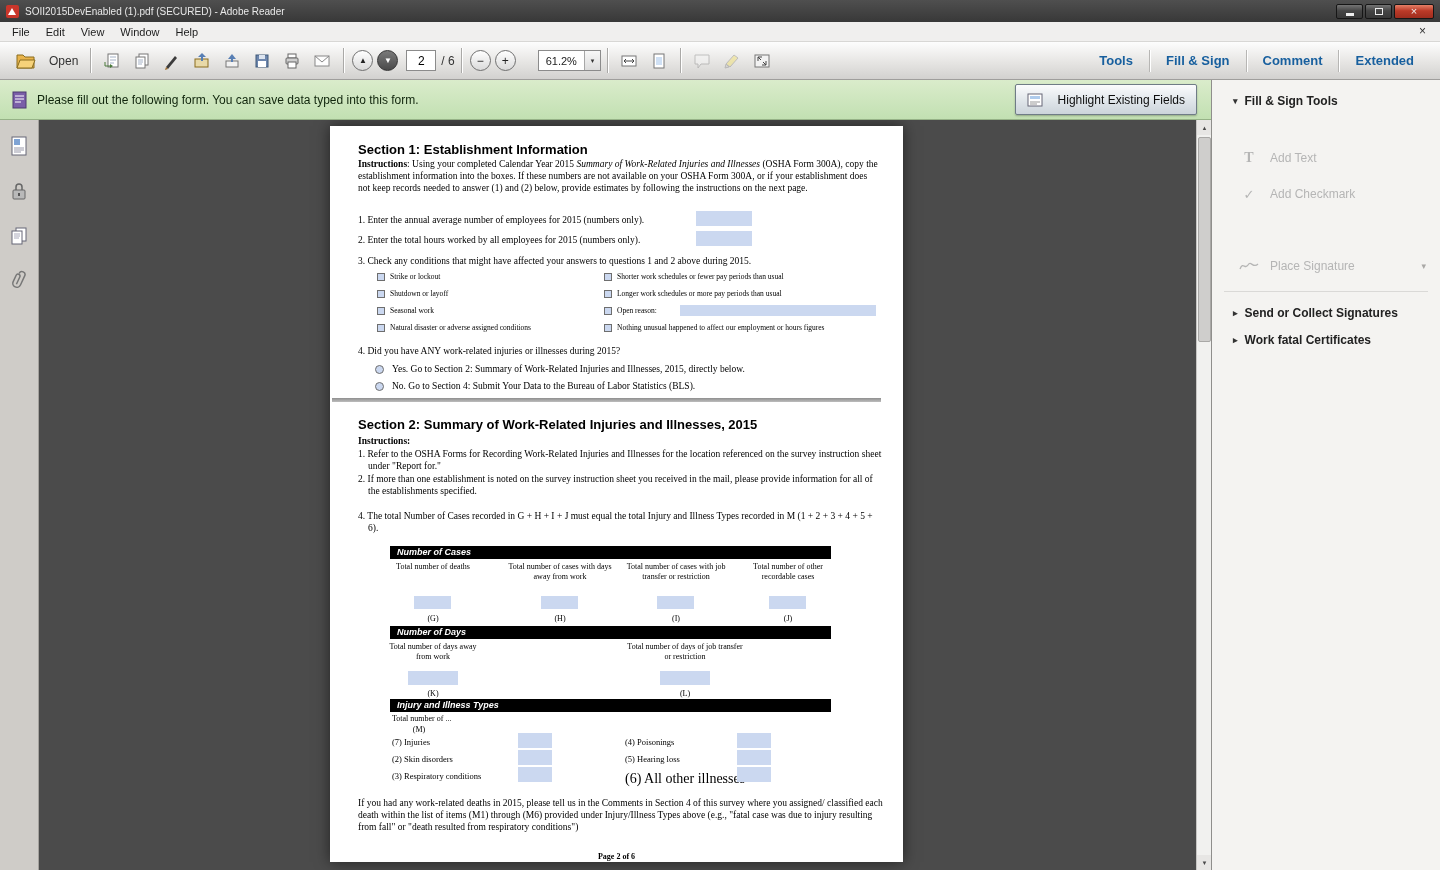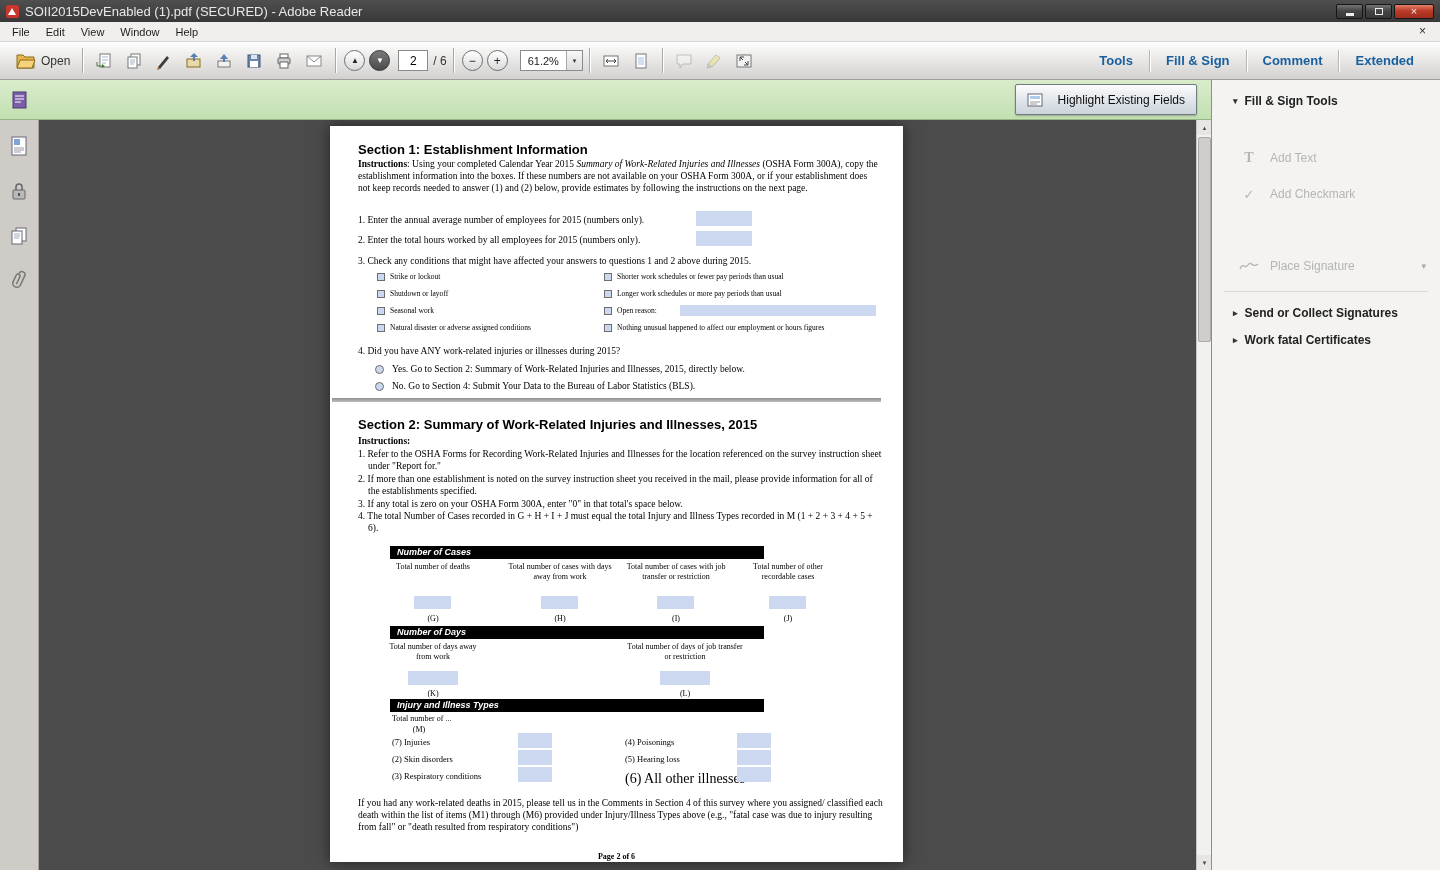--- a/index.html
+++ b/index.html
@@ -2,43 +2,43 @@
 <html><head>
 <meta charset="utf-8">
 <style>
   *{margin:0;padding:0;box-sizing:border-box}
   html,body{width:1440px;height:870px}
   body{font-family:"Liberation Sans",sans-serif;background:#4b4b4b;overflow:hidden;position:relative}
   svg{display:block}
 
   
   #titlebar{position:absolute;left:0;top:0;width:1440px;height:22px;background:linear-gradient(#4f4f4f,#383838);display:flex;align-items:center;gap:6px;padding:0 6px;z-index:6}
-  #window-title{color:#e8e8e8;font-size:13px;white-space:nowrap}
+  #window-title{color:#e8e8e8;font-size:10px;white-space:nowrap}
   #app-icon{width:13px;height:13px;background:#c9362b;border-radius:2px;position:relative;flex:0 0 auto}
   #app-icon:after{content:"";position:absolute;left:2px;top:3px;border-left:4px solid transparent;border-right:4px solid transparent;border-bottom:7px solid #fff}
   #win-controls{margin-left:auto;display:flex;gap:2px}
   .winbtn{height:15px;width:27px;border:1px solid #161616;border-radius:2px;background:linear-gradient(#747474,#454545 45%,#383838);display:flex;align-items:center;justify-content:center;color:#eee;font-size:11px;line-height:1}
   .winbtn.close{width:40px;background:linear-gradient(#e57f66,#bb3a28 45%,#9f2d1e)}
   .min-glyph{width:8px;height:3px;background:#eee;margin-top:6px}
   .restore-glyph{width:8px;height:7px;border:1px solid #eee}
 
   
   #menubar{position:absolute;left:0;top:22px;width:1440px;height:20px;background:#f0efee;border-bottom:1px solid #d8d7d5;display:flex;align-items:center;font-size:11px;color:#1d1d1d;padding-left:4px}
   .menu-item{padding:3px 8px;white-space:nowrap}
   #menubar-close{position:absolute;right:8px;top:1px;font-size:12px;color:#333;padding:1px 6px}
 
   
   #toolbar{position:absolute;left:0;top:42px;width:1440px;height:38px;background:linear-gradient(#fdfdfd,#e6e5e3 55%,#d2d1cf);border-bottom:1px solid #9f9e9c;display:flex;align-items:center;padding:0 10px}
-  .tbtn{display:flex;align-items:center;gap:5px;padding:3px 6px;border-radius:3px;color:#333;font-size:12px}
+  .tbtn{display:flex;align-items:center;gap:13px;padding:3px 6px;border-radius:3px;color:#333;font-size:12px}
   .tsep{width:1px;height:25px;background:#aaa9a7;box-shadow:1px 0 0 #fff;margin:0 6px;flex:0 0 auto}
   .circlebtn{width:21px;height:21px;border-radius:50%;border:1px solid #6f6f6f;background:linear-gradient(#fff,#dadada);display:flex;align-items:center;justify-content:center;font-size:8px;color:#222;margin:0 2px;flex:0 0 auto}
   .circlebtn.dark{background:linear-gradient(#7a7a7a,#4a4a4a);color:#fff;border-color:#333}
   #page-input{width:30px;height:21px;border:1px solid #8b8b8b;background:#fff;text-align:center;font-size:12px;font-family:inherit;margin:0 5px 0 6px}
   #page-total{font-size:12px;color:#333;white-space:nowrap}
-  #zoom-box{height:21px;border:1px solid #8b8b8b;background:#fff;display:flex;align-items:stretch;margin-left:10px}
+  #zoom-box{height:21px;border:1px solid #8b8b8b;background:#fff;display:flex;align-items:stretch;margin-left:20px}
   #zoom-value{display:flex;align-items:center;padding:0 7px;font-size:11px;color:#222;min-width:42px}
   #zoom-arrow{width:16px;border-left:1px solid #a7a7a7;background:linear-gradient(#f8f8f8,#dcdcdc);display:flex;align-items:center;justify-content:center;font-size:7px;color:#333}
   #app-links{margin-left:auto;display:flex;align-items:center;height:100%}
   .app-link{font-size:13px;font-weight:700;color:#175f9e;padding:0 16px;white-space:nowrap}
   .link-sep{width:1px;height:22px;background:#b7b6b4;box-shadow:1px 0 0 #fff}
   .grayed{opacity:.45}
 
   
   #form-bar{position:absolute;left:0;top:80px;width:1211px;height:40px;background:linear-gradient(#daeccb,#c2e0b2);border-bottom:1px solid #96b287;display:flex;align-items:center;gap:10px;padding:0 12px;z-index:2}
   #form-message{font-size:12px;color:#10250c;white-space:nowrap}
@@ -54,21 +54,21 @@
   .page > div,.page > input{position:absolute}
   .s-title{font-family:"Liberation Sans",sans-serif;font-weight:700;font-size:13px;white-space:nowrap}
   .para{font-size:9.5px;line-height:12px}
   .line{font-size:9.5px;white-space:nowrap}
   .small-label{font-size:7.5px;white-space:nowrap}
   .field{background:#cbd8f0;border:0;font-size:9px;padding:0 2px;font-family:inherit}
   .checkbox{width:8px;height:8px;background:#cbd8f0;border:1px solid #6e6e6e;flex:0 0 auto;margin-top:1px}
   .radio{width:9px;height:9px;border-radius:50%;background:#cbd8f0;border:1px solid #6e6e6e;flex:0 0 auto;margin-top:1px}
   .cb-row{display:flex;gap:5px;align-items:flex-start}
   .radio-row{display:flex;gap:8px;align-items:flex-start}
-  .black-bar{left:60px;width:374px;height:13px;background:#000;color:#fff;font-family:"Liberation Sans",sans-serif;font-style:italic;font-weight:700;font-size:9px;line-height:13px;padding-left:7px}
+  .black-bar{left:60px;width:441px;height:13px;background:#000;color:#fff;font-family:"Liberation Sans",sans-serif;font-style:italic;font-weight:700;font-size:9px;line-height:13px;padding-left:7px}
   .col-label{font-size:8px;line-height:10px;text-align:center}
   .col-letter{font-size:8px;text-align:center}
   .divider{left:2px;width:549px;height:4px;background:linear-gradient(#8f8f8f,#bdbdbd)}
   .hang{padding-left:10px;text-indent:-10px}
   .b{font-weight:700}
   .i{font-style:italic}
   #page-footer{left:0;top:726px;width:573px;text-align:center;font-size:8px;font-weight:700}
 
   
   #scrollbar{position:absolute;left:1196px;top:120px;width:15px;height:750px;background:#f1f1ef;border-left:1px solid #c6c5c3}
@@ -246,20 +246,21 @@
     <span class="link-sep"></span>
     <span class="app-link">Extended</span>
   </div>
 </div>
 
 <div id="form-bar">
   <svg width="15" height="18" viewBox="0 0 15 18">
       <rect x="1" y="1" width="13" height="16" fill="#7a5ea8" stroke="#4c3a70"></rect>
       <path d="M3 5h9M3 8h9M3 11h6" stroke="#fff"></path>
     </svg>
+  <span id="form-message">Please fill out the following form. You can save data typed into this form.</span>
   <div id="highlight-btn">
     <svg width="16" height="16" viewBox="0 0 16 16">
         <rect x="1" y="2" width="14" height="12" fill="#fff" stroke="#667"></rect>
         <rect x="3" y="4" width="10" height="3" fill="#aecbec"></rect>
         <path d="M3 10h10M3 12h7" stroke="#999"></path>
       </svg>
     <span>Highlight Existing Fields</span>
   </div>
 </div>
 
@@ -348,21 +349,20 @@
         <span class="radio"></span>
         <span class="line">No.   Go to Section 4: Submit Your Data to the Bureau of Labor Statistics (BLS).</span>
       </div>
 
     <div class="divider" style="top:272px"></div>
 
     <div class="s-title" style="left:28px;top:291px">Section 2:  Summary of Work-Related Injuries and Illnesses, 2015</div>
     <div class="line b" style="left:28px;top:310px">Instructions:</div>
     <div class="para hang" style="left:28px;top:322px;width:527px">1. Refer to the OSHA Forms for Recording Work-Related Injuries and Illnesses for the location referenced on the survey instruction sheet under "Report for."</div>
     <div class="para hang" style="left:28px;top:347px;width:527px">2. If more than one establishment is noted on the survey instruction sheet you received in the mail, please provide information for all of the establishments specified.</div>
-    <div class="para hang" style="left:28px;top:372px;width:527px">3. If any total is zero on your OSHA Form 300A, enter "0" in that total's space below.</div>
     <div class="para hang" style="left:28px;top:384px;width:527px">4. The total Number of Cases recorded in G + H + I + J must equal the total Injury and Illness Types recorded in M (1 + 2 + 3 + 4 + 5 + 6).</div>
 
     <div class="black-bar" style="top:420px">Number of Cases</div>
     <div class="col-label" style="left:51px;top:436px;width:104px">Total number of deaths</div>
     <div class="col-label" style="left:178px;top:436px;width:104px">Total number of cases with days away from work</div>
     <div class="col-label" style="left:294px;top:436px;width:104px">Total number of cases with job transfer or restriction</div>
     <div class="col-label" style="left:406px;top:436px;width:104px">Total number of other recordable cases</div>
     <input class="field" style="left: 84px; top: 470px; width: 37px; height: 13px;">
     <input class="field" style="left: 211px; top: 470px; width: 37px; height: 13px;">
     <input class="field" style="left: 327px; top: 470px; width: 37px; height: 13px;">

